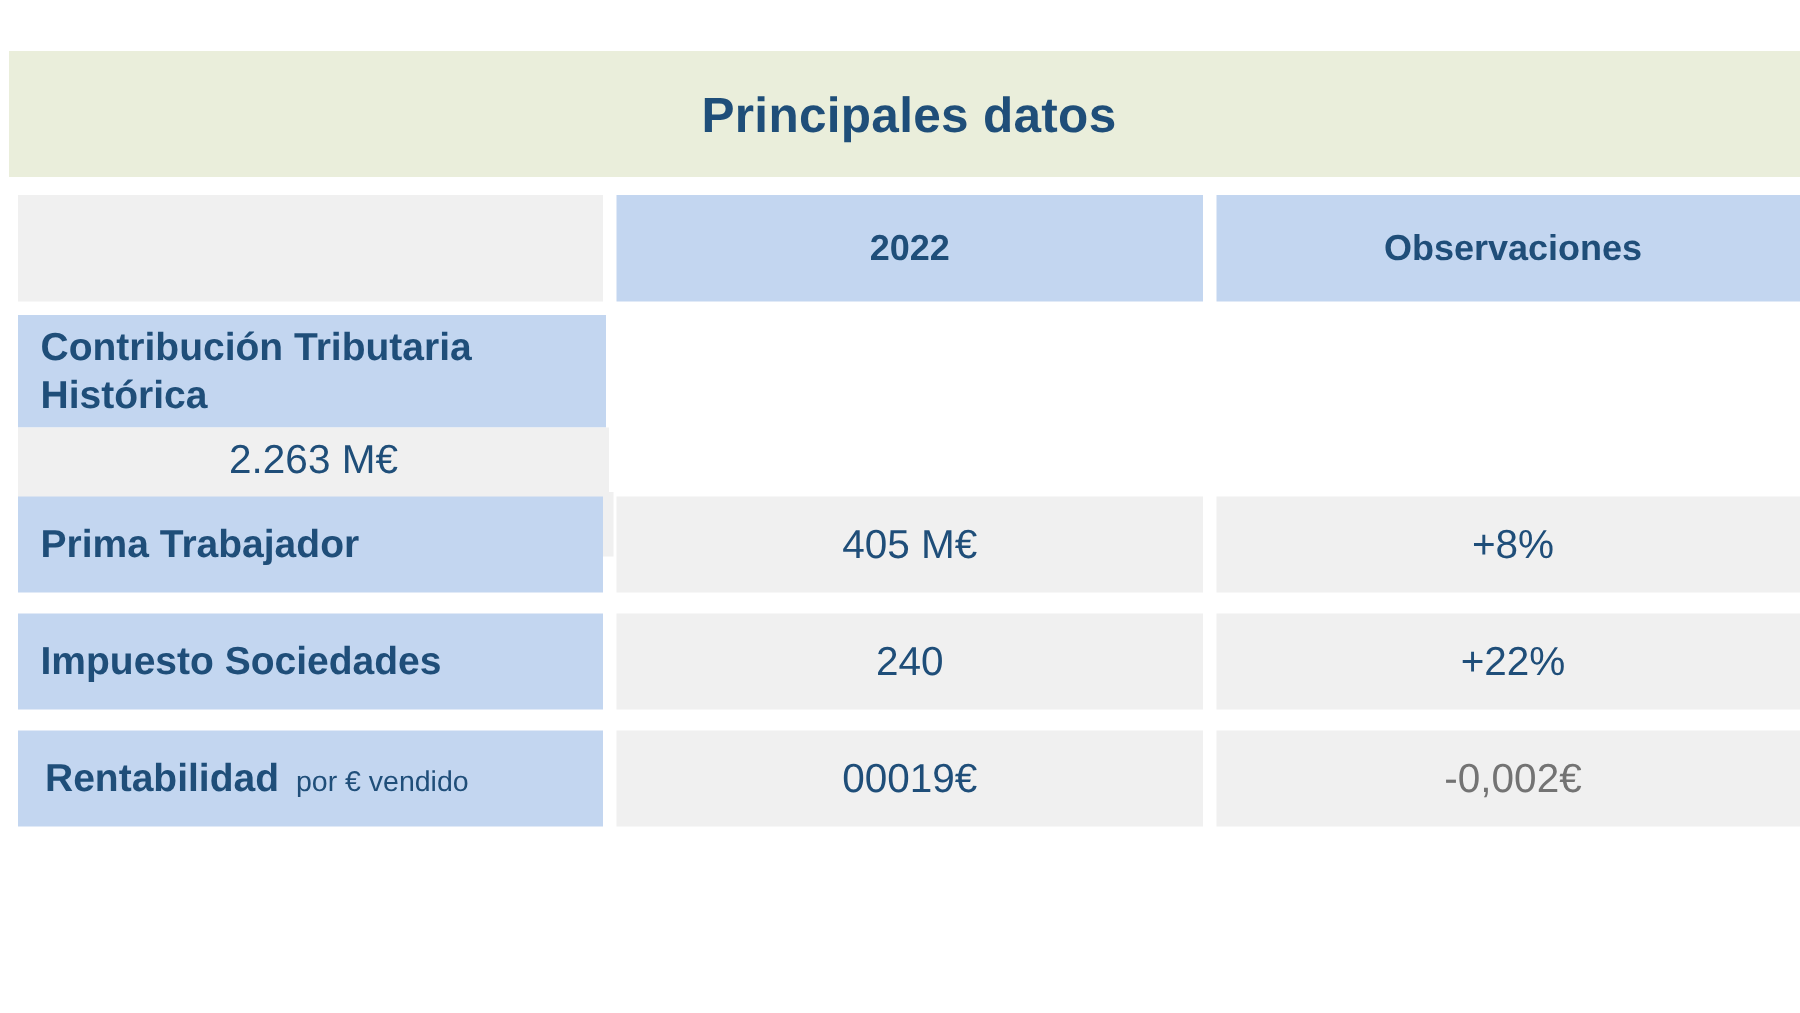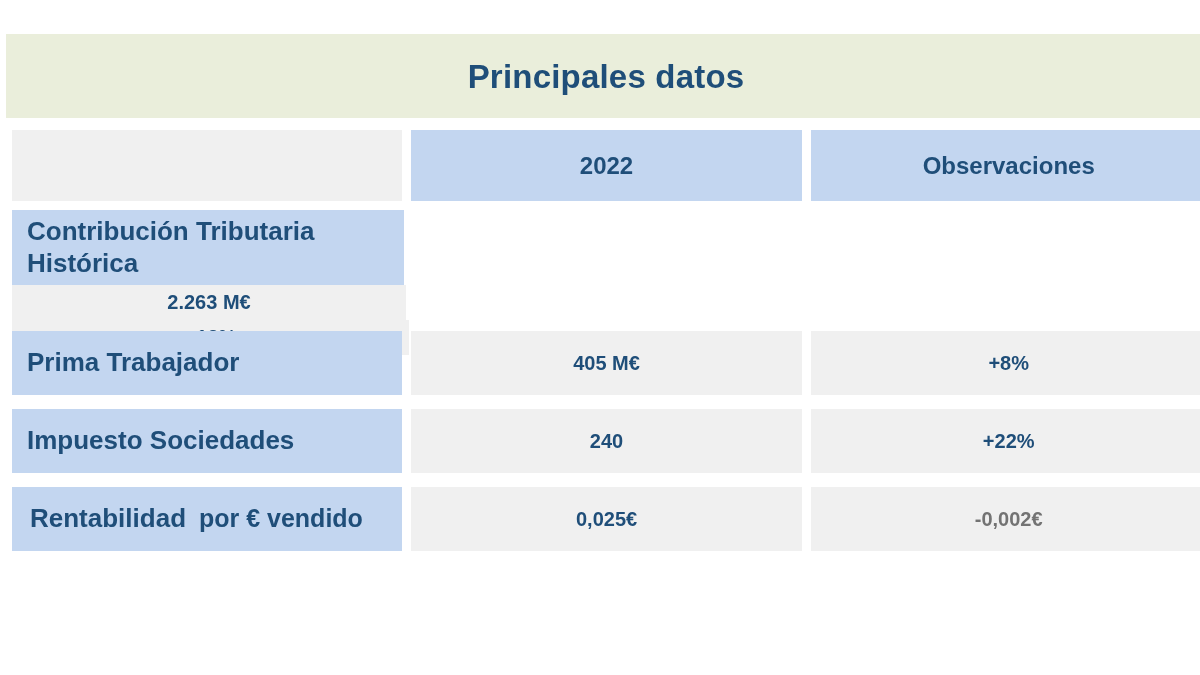--- a/index.html
+++ b/index.html
@@ -98,35 +98,35 @@
   }
 
   .label-text {
     font-size: 26px;
     font-weight: bold;
     color: #1f4e79;
     line-height: 1.22;
   }
 
   .label-text .sub {
-    font-size: 25px;
-    font-weight: bold;
+    font-size: 19px;
+    font-weight: normal;
     text-align: right;
   }
 
   .value-cell,
   .notes-cell {
     background: #f0f0f0;
     height: 100%;
     justify-content: center;
   }
 
   .value-text {
-    font-size: 20px;
-    font-weight: bold;
+    font-size: 27px;
+    font-weight: normal;
     color: #1f4e79;
   }
 
   .value-text.negative { color: #737373; }
 </style>
 </head>
 <body>
 
 <div class="slide">
 
@@ -181,21 +181,21 @@
       <div class="cell col-notes notes-cell">
         <span class="value-text">+22%</span>
       </div>
     </div>
 
     <div class="row row-data">
       <div class="cell col-label label-cell">
         <span class="label-text"><span>Rentabilidad</span><span class="sub"> por € vendido</span></span>
       </div>
       <div class="cell col-value value-cell">
-        <span class="value-text">0,025€</span>
+        <span class="value-text">00019€</span>
       </div>
       <div class="cell col-notes notes-cell">
         <span class="value-text negative">-0,002€</span>
       </div>
     </div>
 
   </div>
 </div>
 
 </body></html>

